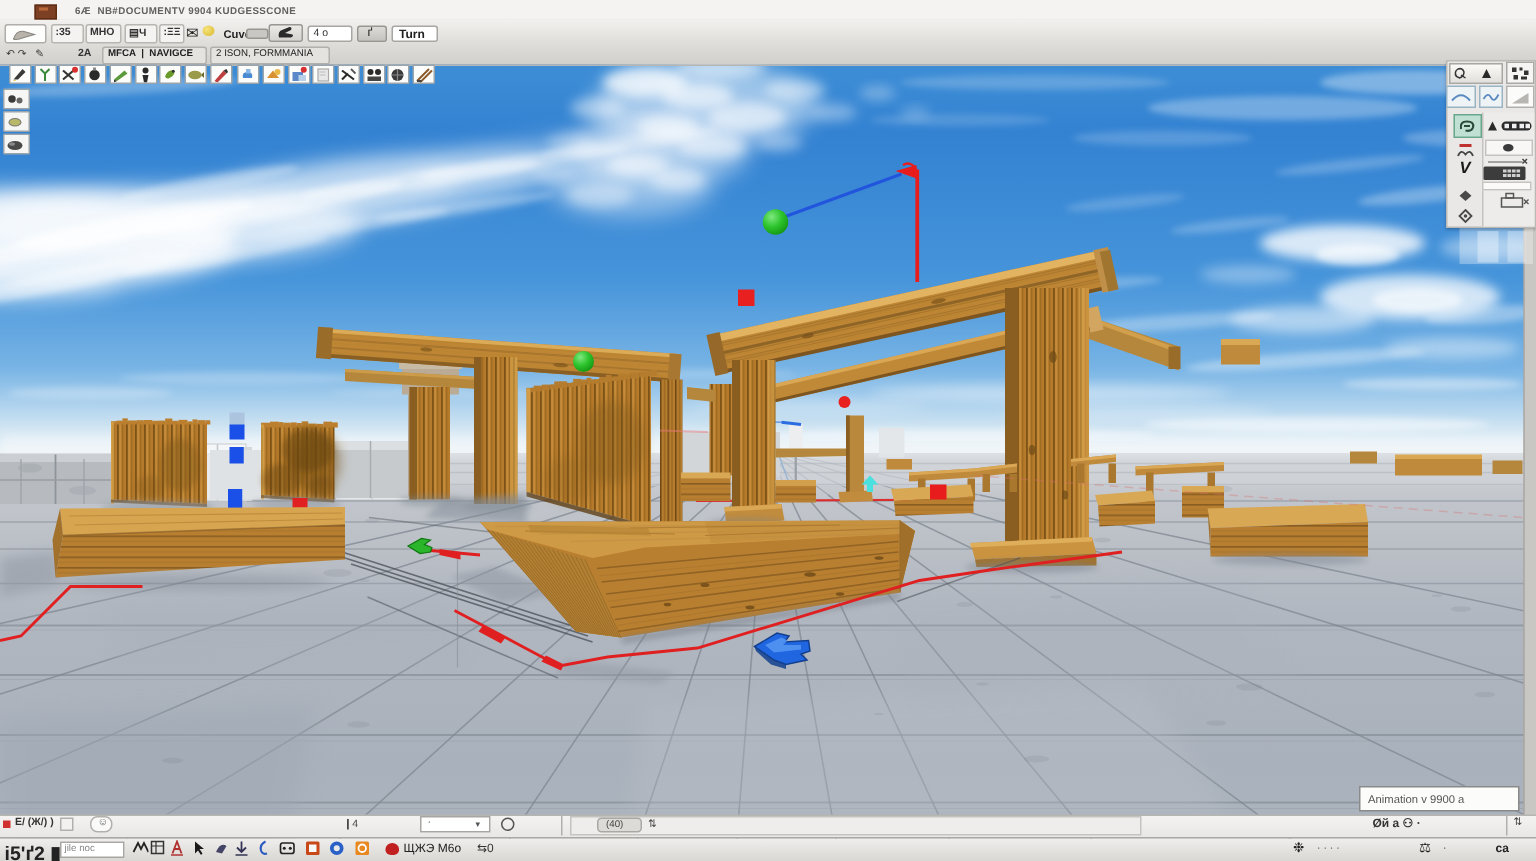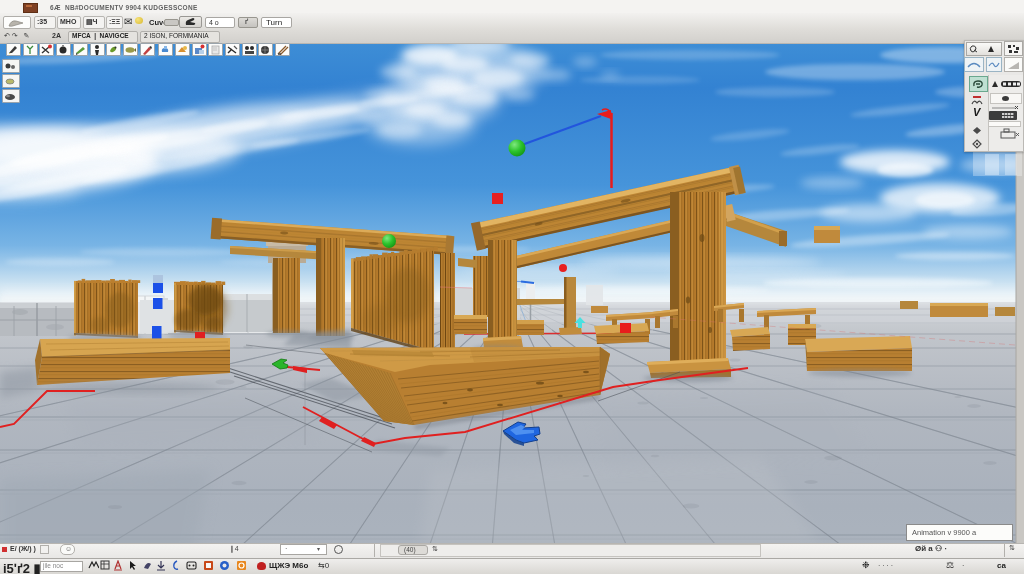--- a/index.html
+++ b/index.html
@@ -583,21 +583,21 @@
 <div class="abs" style="left:164px;top:19px;width:13px;height:5px;background:#c9c7c3;border:1px solid #98968f;border-radius:2px;z-index:4"></div>
 <div class="abs" style="left:179px;top:15.5px;width:23px;height:12.5px;background:linear-gradient(#eceae6,#d5d3cf);border:1px solid #9a9894;border-radius:2px;box-sizing:border-box;;z-index:3"></div>
 <svg class="abs" style="left:184px;top:17px;z-index:4" width="13" height="10" viewBox="0 0 13 10">
       <path d="M2,8 Q1,4 4,3 L9,1 Q11,1 10,3 L6,5 L11,6 Q12,7 10,8 Z" fill="#2a2a2a"></path>
     </svg>
 <div class="abs" style="left:205px;top:16.5px;width:30px;height:11px;background:#ffffff;border:1px solid #a8a6a2;border-radius:2px;box-sizing:border-box;;z-index:3"></div>
 <div class="t" style="left:209px;top:18.5px;font-size:7px;color:#333;z-index:4">4 o</div>
 <div class="abs" style="left:238px;top:16.5px;width:20px;height:11px;background:linear-gradient(#dddbd7,#c5c3bf);border:1px solid #98968f;border-radius:2px;box-sizing:border-box;;z-index:3"></div>
 <div class="t" style="left:245px;top:17px;font-size:8px;color:#222;z-index:4">ґ</div>
 <div class="abs" style="left:261px;top:16.5px;width:31px;height:11px;background:#ffffff;border:1px solid #a8a6a2;border-radius:2px;box-sizing:border-box;;z-index:3"></div>
-<div class="t" style="left:266px;top:17.5px;font-size:8px;color:#222;font-weight:normal;z-index:4">Turn</div>
+<div class="t" style="left:266px;top:17.5px;font-size:8px;color:#222;font-weight:bold;z-index:4">Turn</div>
 <div class="abs" style="left:0;top:30px;width:1024px;height:13px;background:linear-gradient(#dedcd8,#d2d0cc);border-bottom:1px solid #b8b6b2;z-index:2"></div>
 <div class="t" style="left:4px;top:31.5px;font-size:7px;color:#333;z-index:3">↶&nbsp;↷&nbsp;&nbsp;&nbsp;✎</div>
 <div class="t" style="left:52px;top:31.5px;font-size:7px;color:#333;z-index:3;font-weight:bold">2A</div>
 <div class="abs" style="left:68px;top:30.5px;width:68px;height:10px;background:#e5e3df;border:1px solid #b2b0ac;border-radius:2px;z-index:3"></div>
 <div class="t" style="left:72px;top:32px;font-size:6.5px;color:#222;z-index:4;font-weight:bold">MFCA &nbsp;|&nbsp; NAVIGCE</div>
 <div class="abs" style="left:140px;top:30.5px;width:78px;height:10px;background:#e5e3df;border:1px solid #b2b0ac;border-radius:2px;z-index:3"></div>
 <div class="t" style="left:144px;top:32px;font-size:6.5px;color:#222;z-index:4">2 ISON, FORMMANIA</div>
 <div class="abs" style="left:6.0px;top:43px;width:15px;height:12.5px;background:#fcfcfb;border:1px solid #9aa4ac;border-radius:1px;box-sizing:border-box;z-index:3"></div>
 <svg class="abs" style="left:7.0px;top:44px;z-index:4" width="13" height="11" viewBox="0 0 13 11">
       <path d="M2,9 L8,2 L10,4 L5,9 Z" fill="#3a3a3a"></path>
@@ -833,19 +833,19 @@
     </svg>
 <svg class="abs" style="left:219px;top:560px;z-index:3" width="11" height="11" viewBox="0 0 11 11">
       <circle cx="5.5" cy="5.5" r="4.5" fill="#2860c8"></circle>
       <circle cx="5.5" cy="5.5" r="2" fill="#e8e8e8"></circle>
     </svg>
 <svg class="abs" style="left:236px;top:560px;z-index:3" width="11" height="11" viewBox="0 0 11 11">
       <rect x="1" y="1" width="9" height="9" rx="1" fill="#e88820"></rect>
       <circle cx="5.5" cy="5.5" r="2.5" fill="none" stroke="#fff" stroke-width="1.2"></circle>
     </svg>
 <div class="abs" style="left:257px;top:562px;width:9px;height:8px;background:#c02020;border-radius:50% 50% 40% 40%;z-index:3"></div>
-<div class="t" style="left:269px;top:561px;font-size:8px;color:#222;z-index:3;font-weight:bold">ЩЖЭ М6о</div>
+<div class="t" style="left:269px;top:561px;font-size:8px;color:#222;z-index:3;font-weight:normal">ЩЖЭ М6о</div>
 <div class="t" style="left:318px;top:561px;font-size:8px;color:#333;z-index:3">⇆0</div>
 <div class="t" style="left:862px;top:560px;font-size:9px;color:#222;z-index:3">❉</div>
 <div class="t" style="left:878px;top:562px;font-size:7px;color:#555;z-index:3">· · · ·</div>
 <div class="t" style="left:946px;top:560px;font-size:9px;color:#222;z-index:3">⚖</div>
 <div class="t" style="left:962px;top:562px;font-size:7px;color:#444;z-index:3">·</div>
 <div class="t" style="left:997px;top:561px;font-size:8px;color:#222;z-index:3;font-weight:bold">ca</div>
 </div>
 </body></html>

